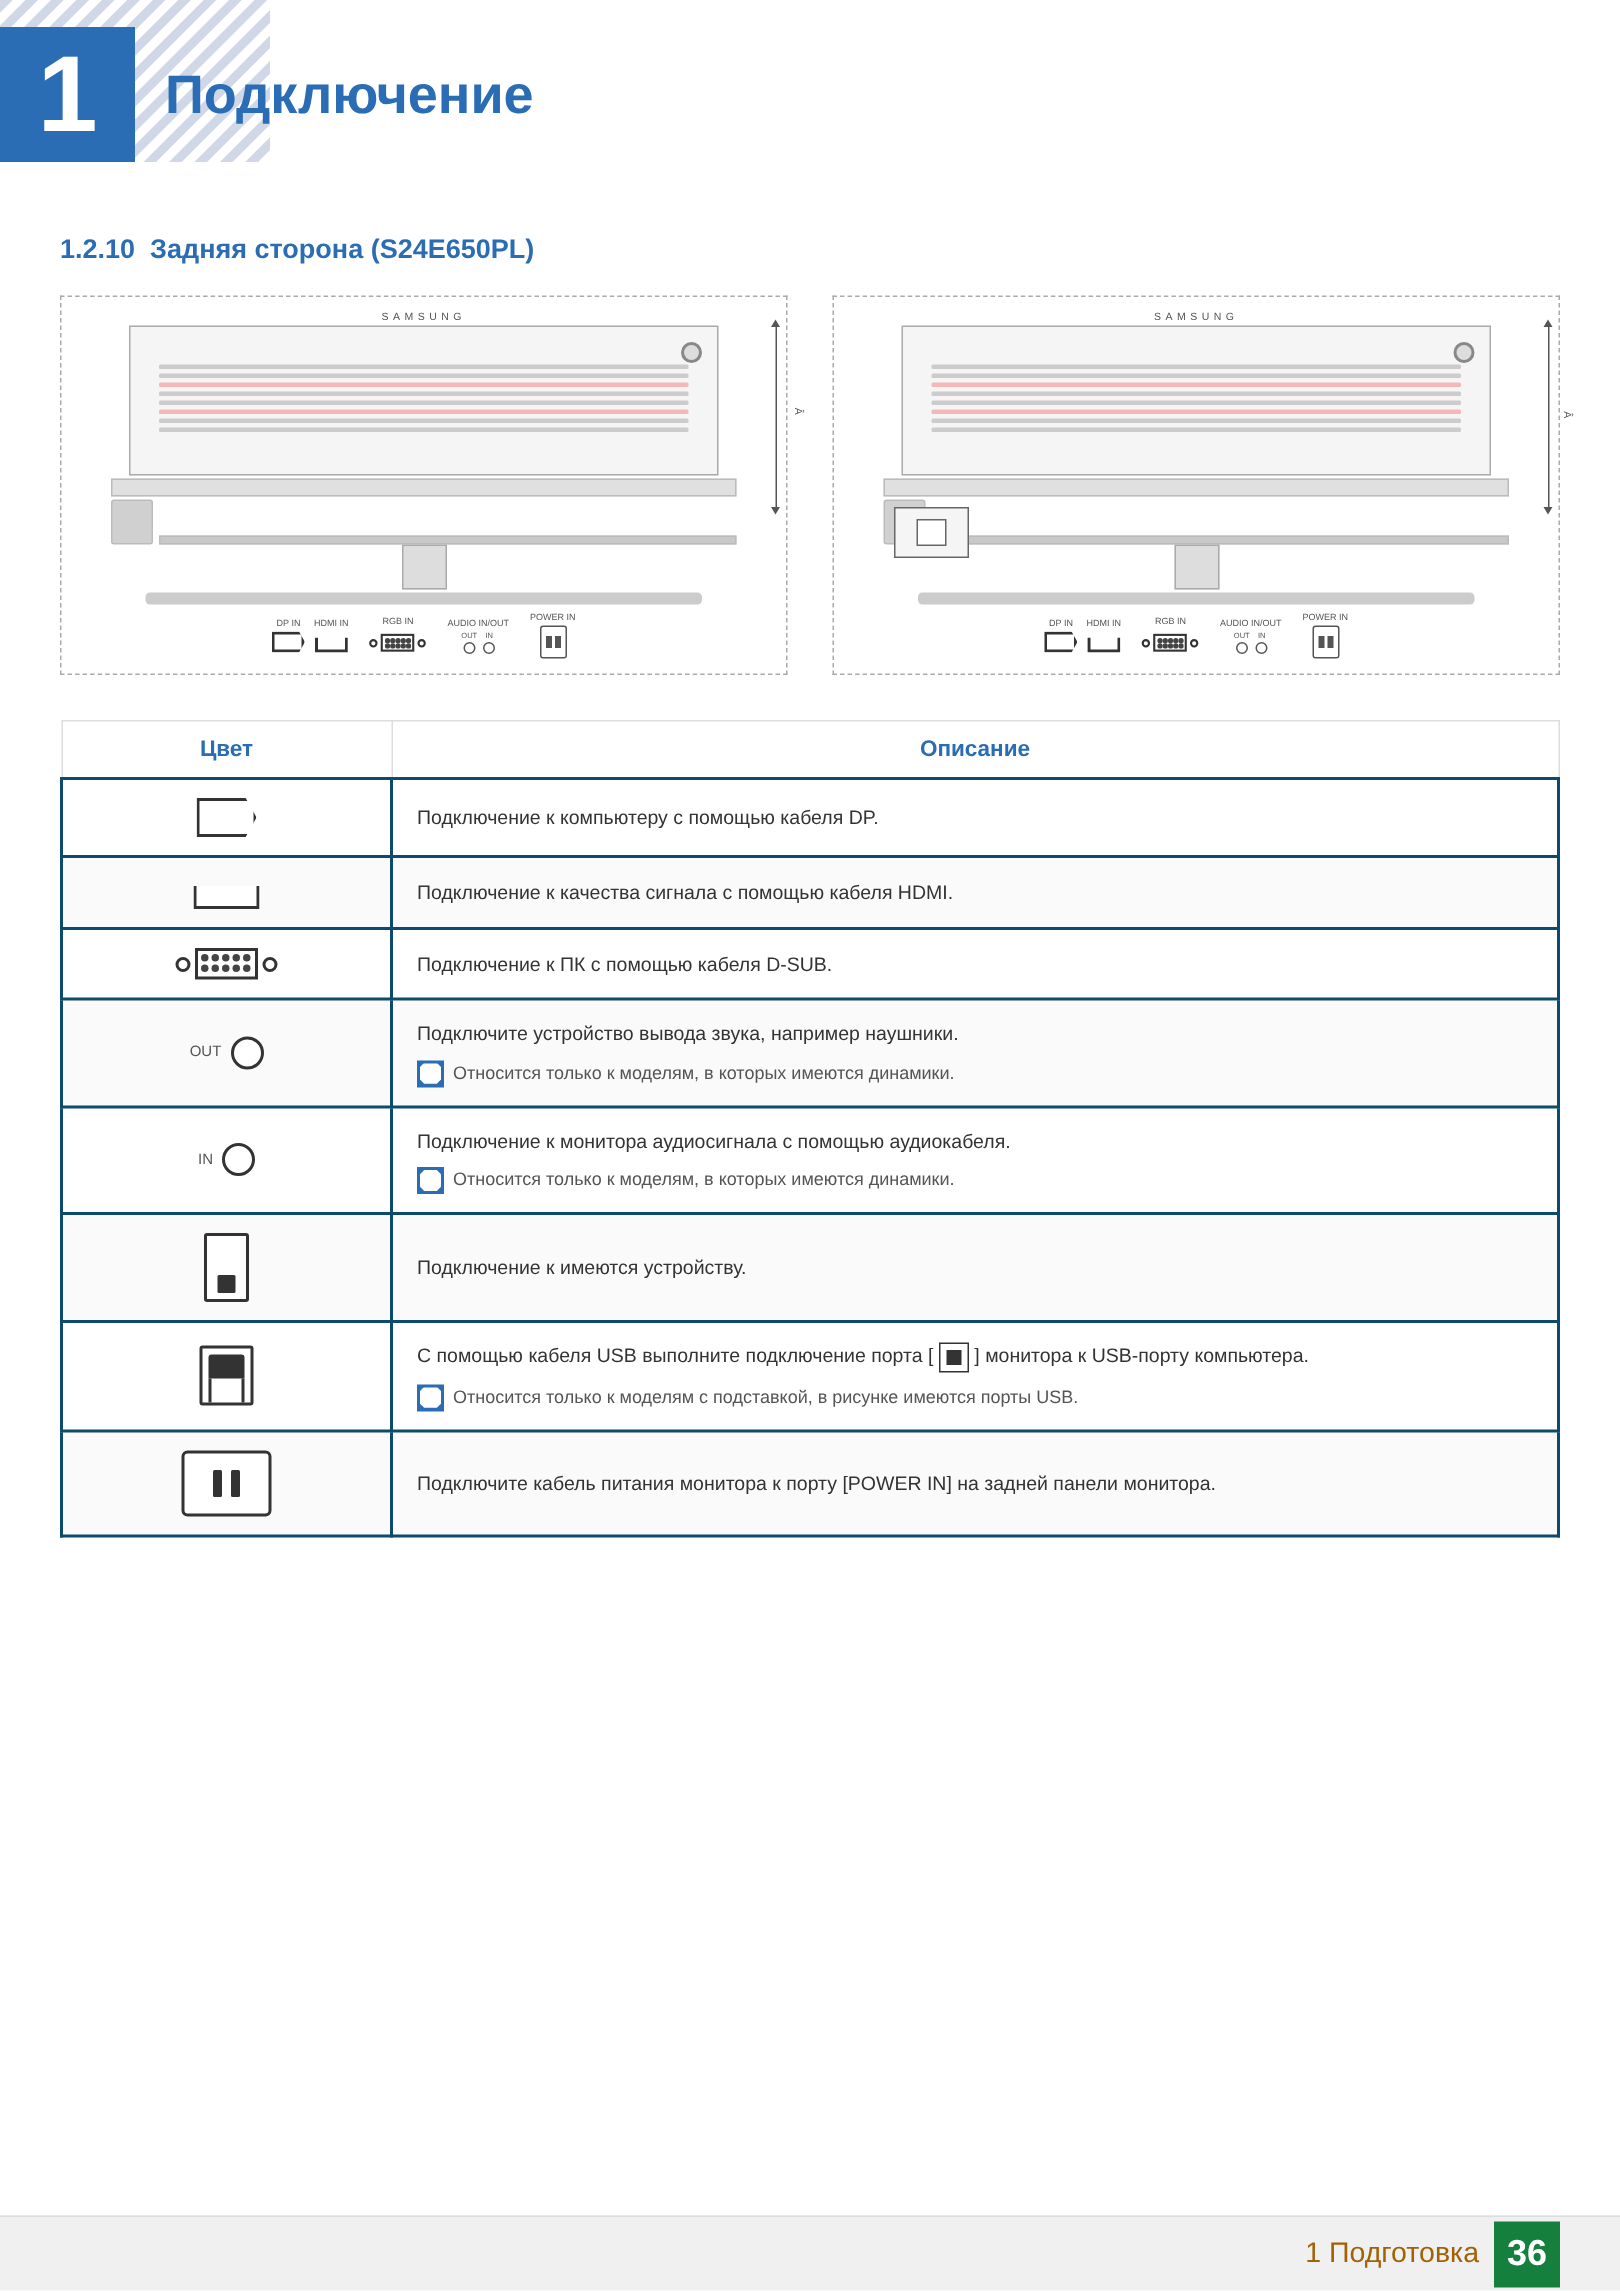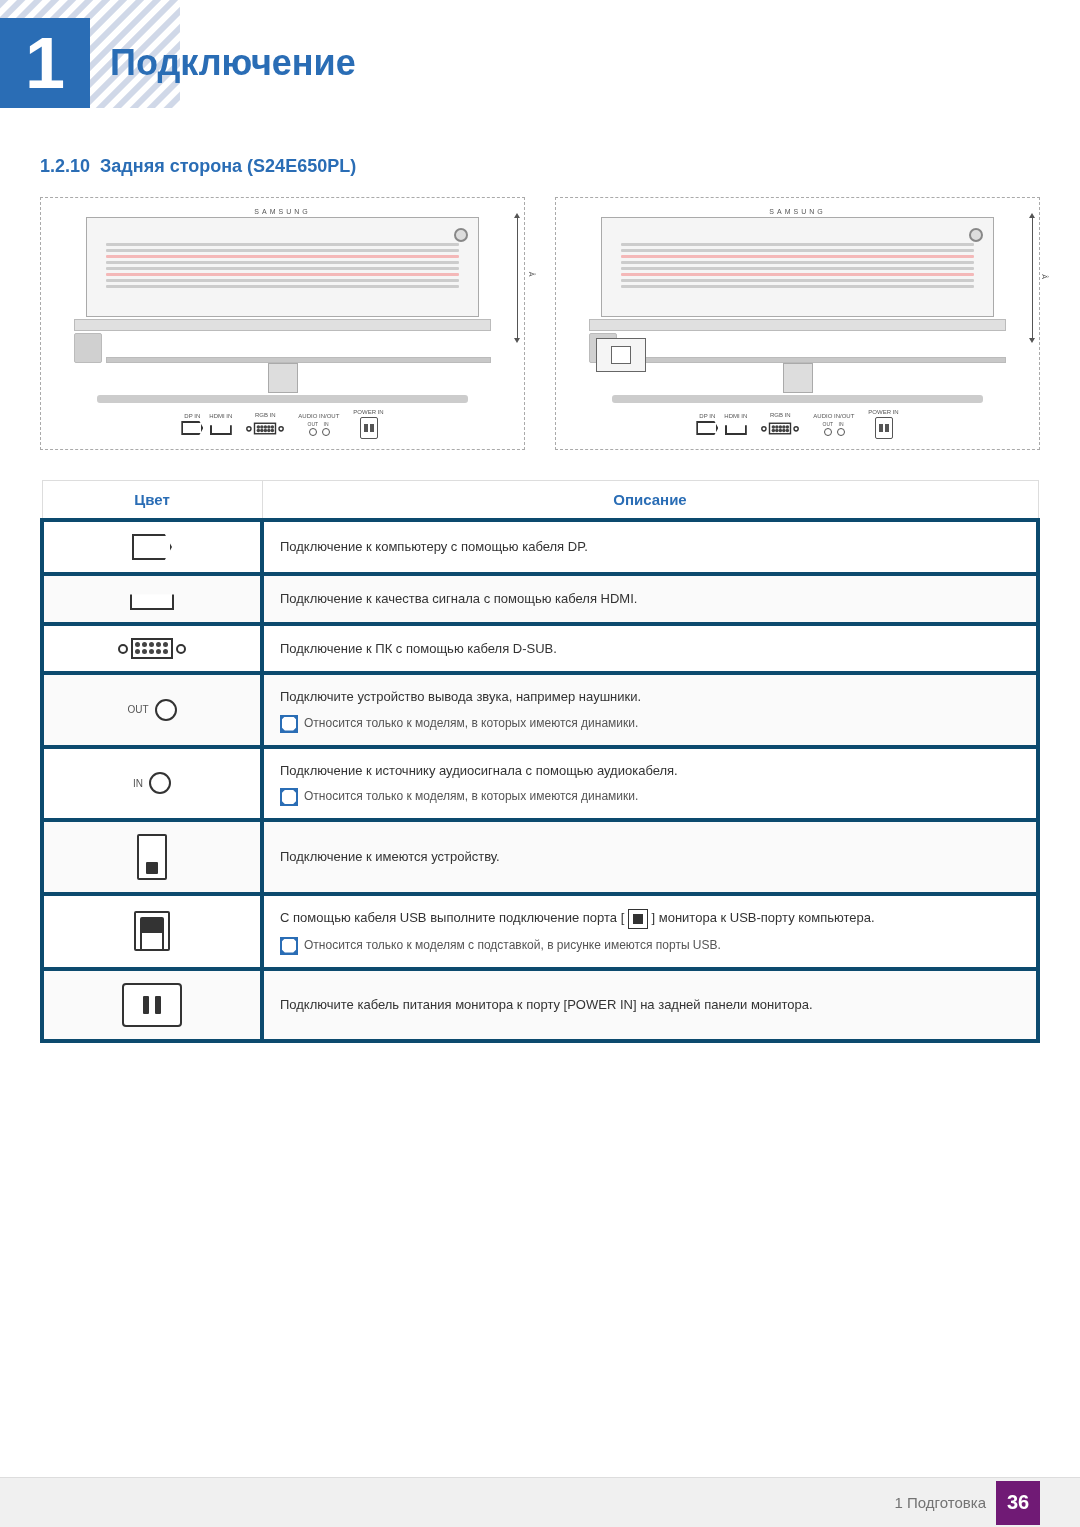--- a/index.html
+++ b/index.html
@@ -203,21 +203,21 @@
       font-weight: bold;
       padding: 10px 16px;
       text-align: center;
       border: 1px solid #ddd;
       font-size: 15px;
     }
     .ports-table th:first-child {
       width: 220px;
     }
     .ports-table td {
-      border: 4px solid #0c4a6e;
+      border: 2px solid #0c4a6e;
       padding: 12px 16px;
       vertical-align: middle;
       font-size: 13px;
       line-height: 1.5;
     }
     .ports-table td:first-child {
       text-align: center;
       width: 220px;
     }
     .ports-table tr:nth-child(even) td {
@@ -335,28 +335,28 @@
       right: 0;
       height: 50px;
       background: #f0f0f0;
       display: flex;
       align-items: center;
       justify-content: flex-end;
       padding: 0 40px;
       border-top: 1px solid #ddd;
     }
     .footer-text {
-      font-size: 15px;
-      color: #737373;
+      font-size: 19px;
+      color: #a16207;
       text-align: center;
     }
     .footer-num-block {
-      background: #701a75;
+      background: #15803d;
       color: #fff;
-      font-size: 20px;
+      font-size: 24px;
       font-weight: bold;
       width: 44px;
       height: 44px;
       display: flex;
       align-items: center;
       justify-content: center;
       margin-left: 10px;
     }
 
     .usb-b-icon-inline {
@@ -635,21 +635,21 @@
       </tr>
 
       <tr>
         <td>
           <div class="tbl-audio-out-wrap">
             <span class="tbl-audio-label">IN</span>
             <div class="tbl-audio-circle"></div>
           </div>
         </td>
         <td>
-          <span>Подключение к источнику аудиосигнала с помощью аудиокабеля.</span>
+          <span>Подключение к монитора аудиосигнала с помощью аудиокабеля.</span>
           <div class="note-small">
             <div class="note-small-icon"></div>
             <span class="note-small-text">Относится только к моделям, в которых имеются динамики.</span>
           </div>
         </td>
       </tr>
 
       <tr>
         <td>
           <div style="display:flex;justify-content:center;align-items:center;">

